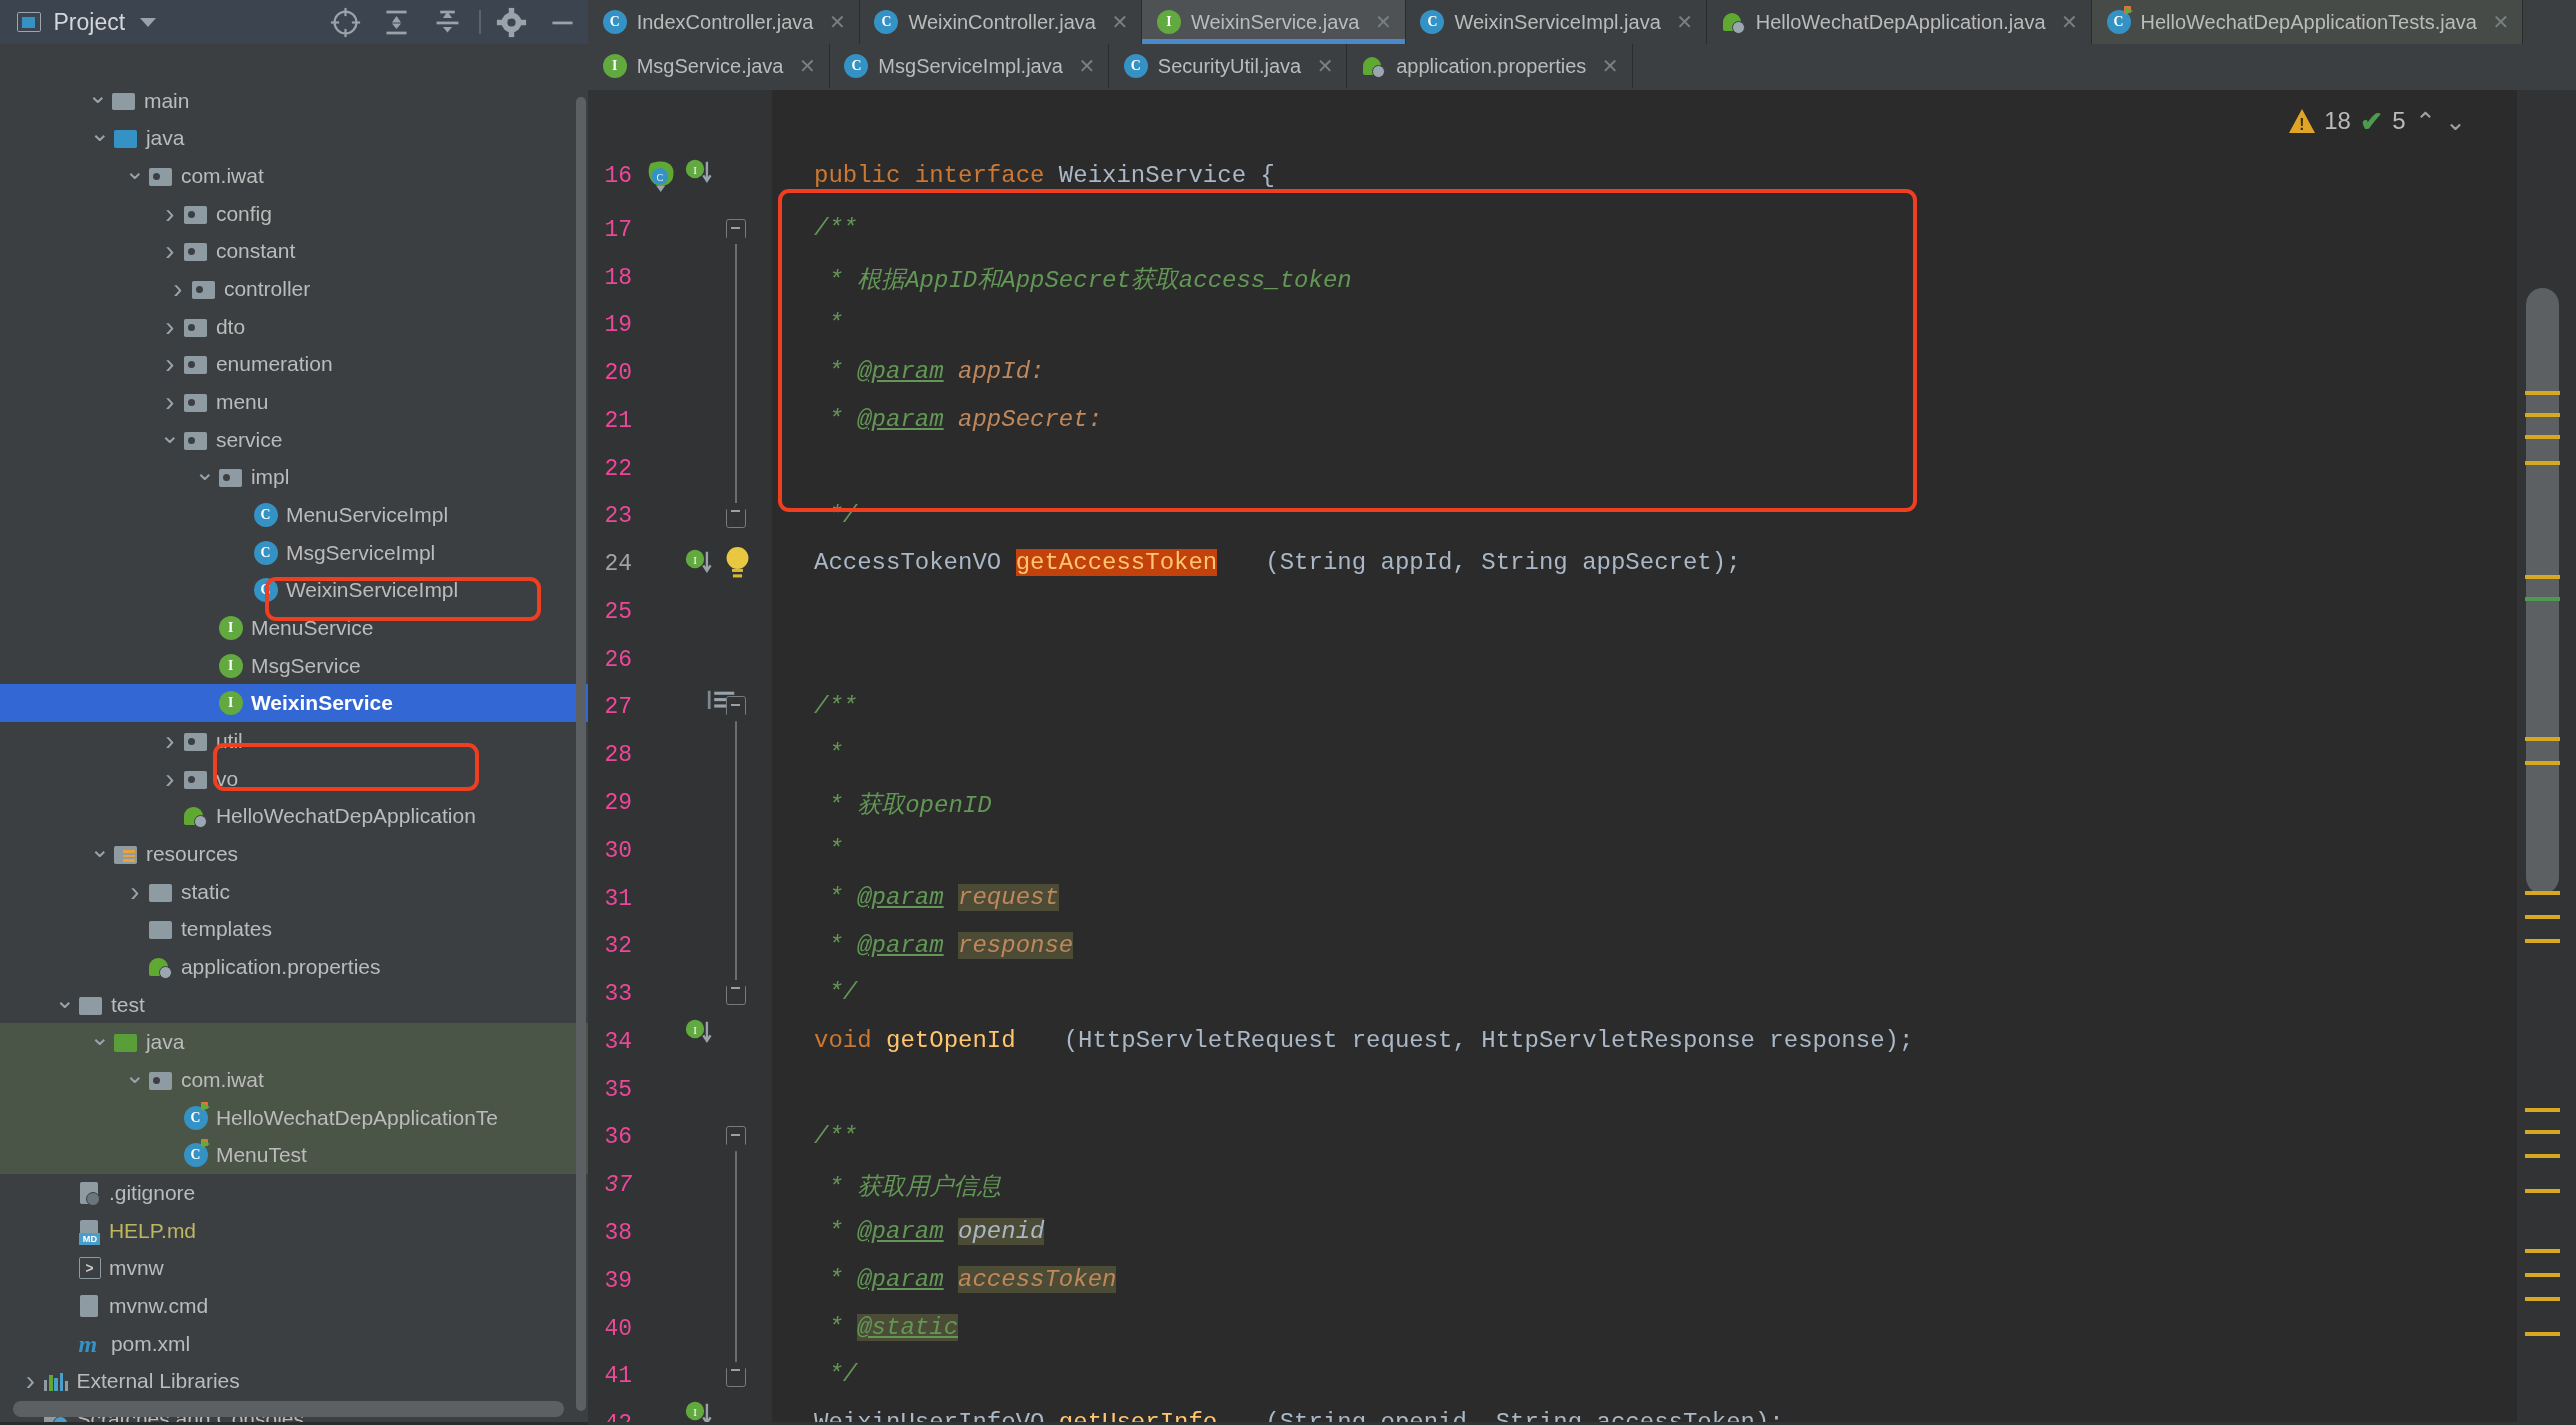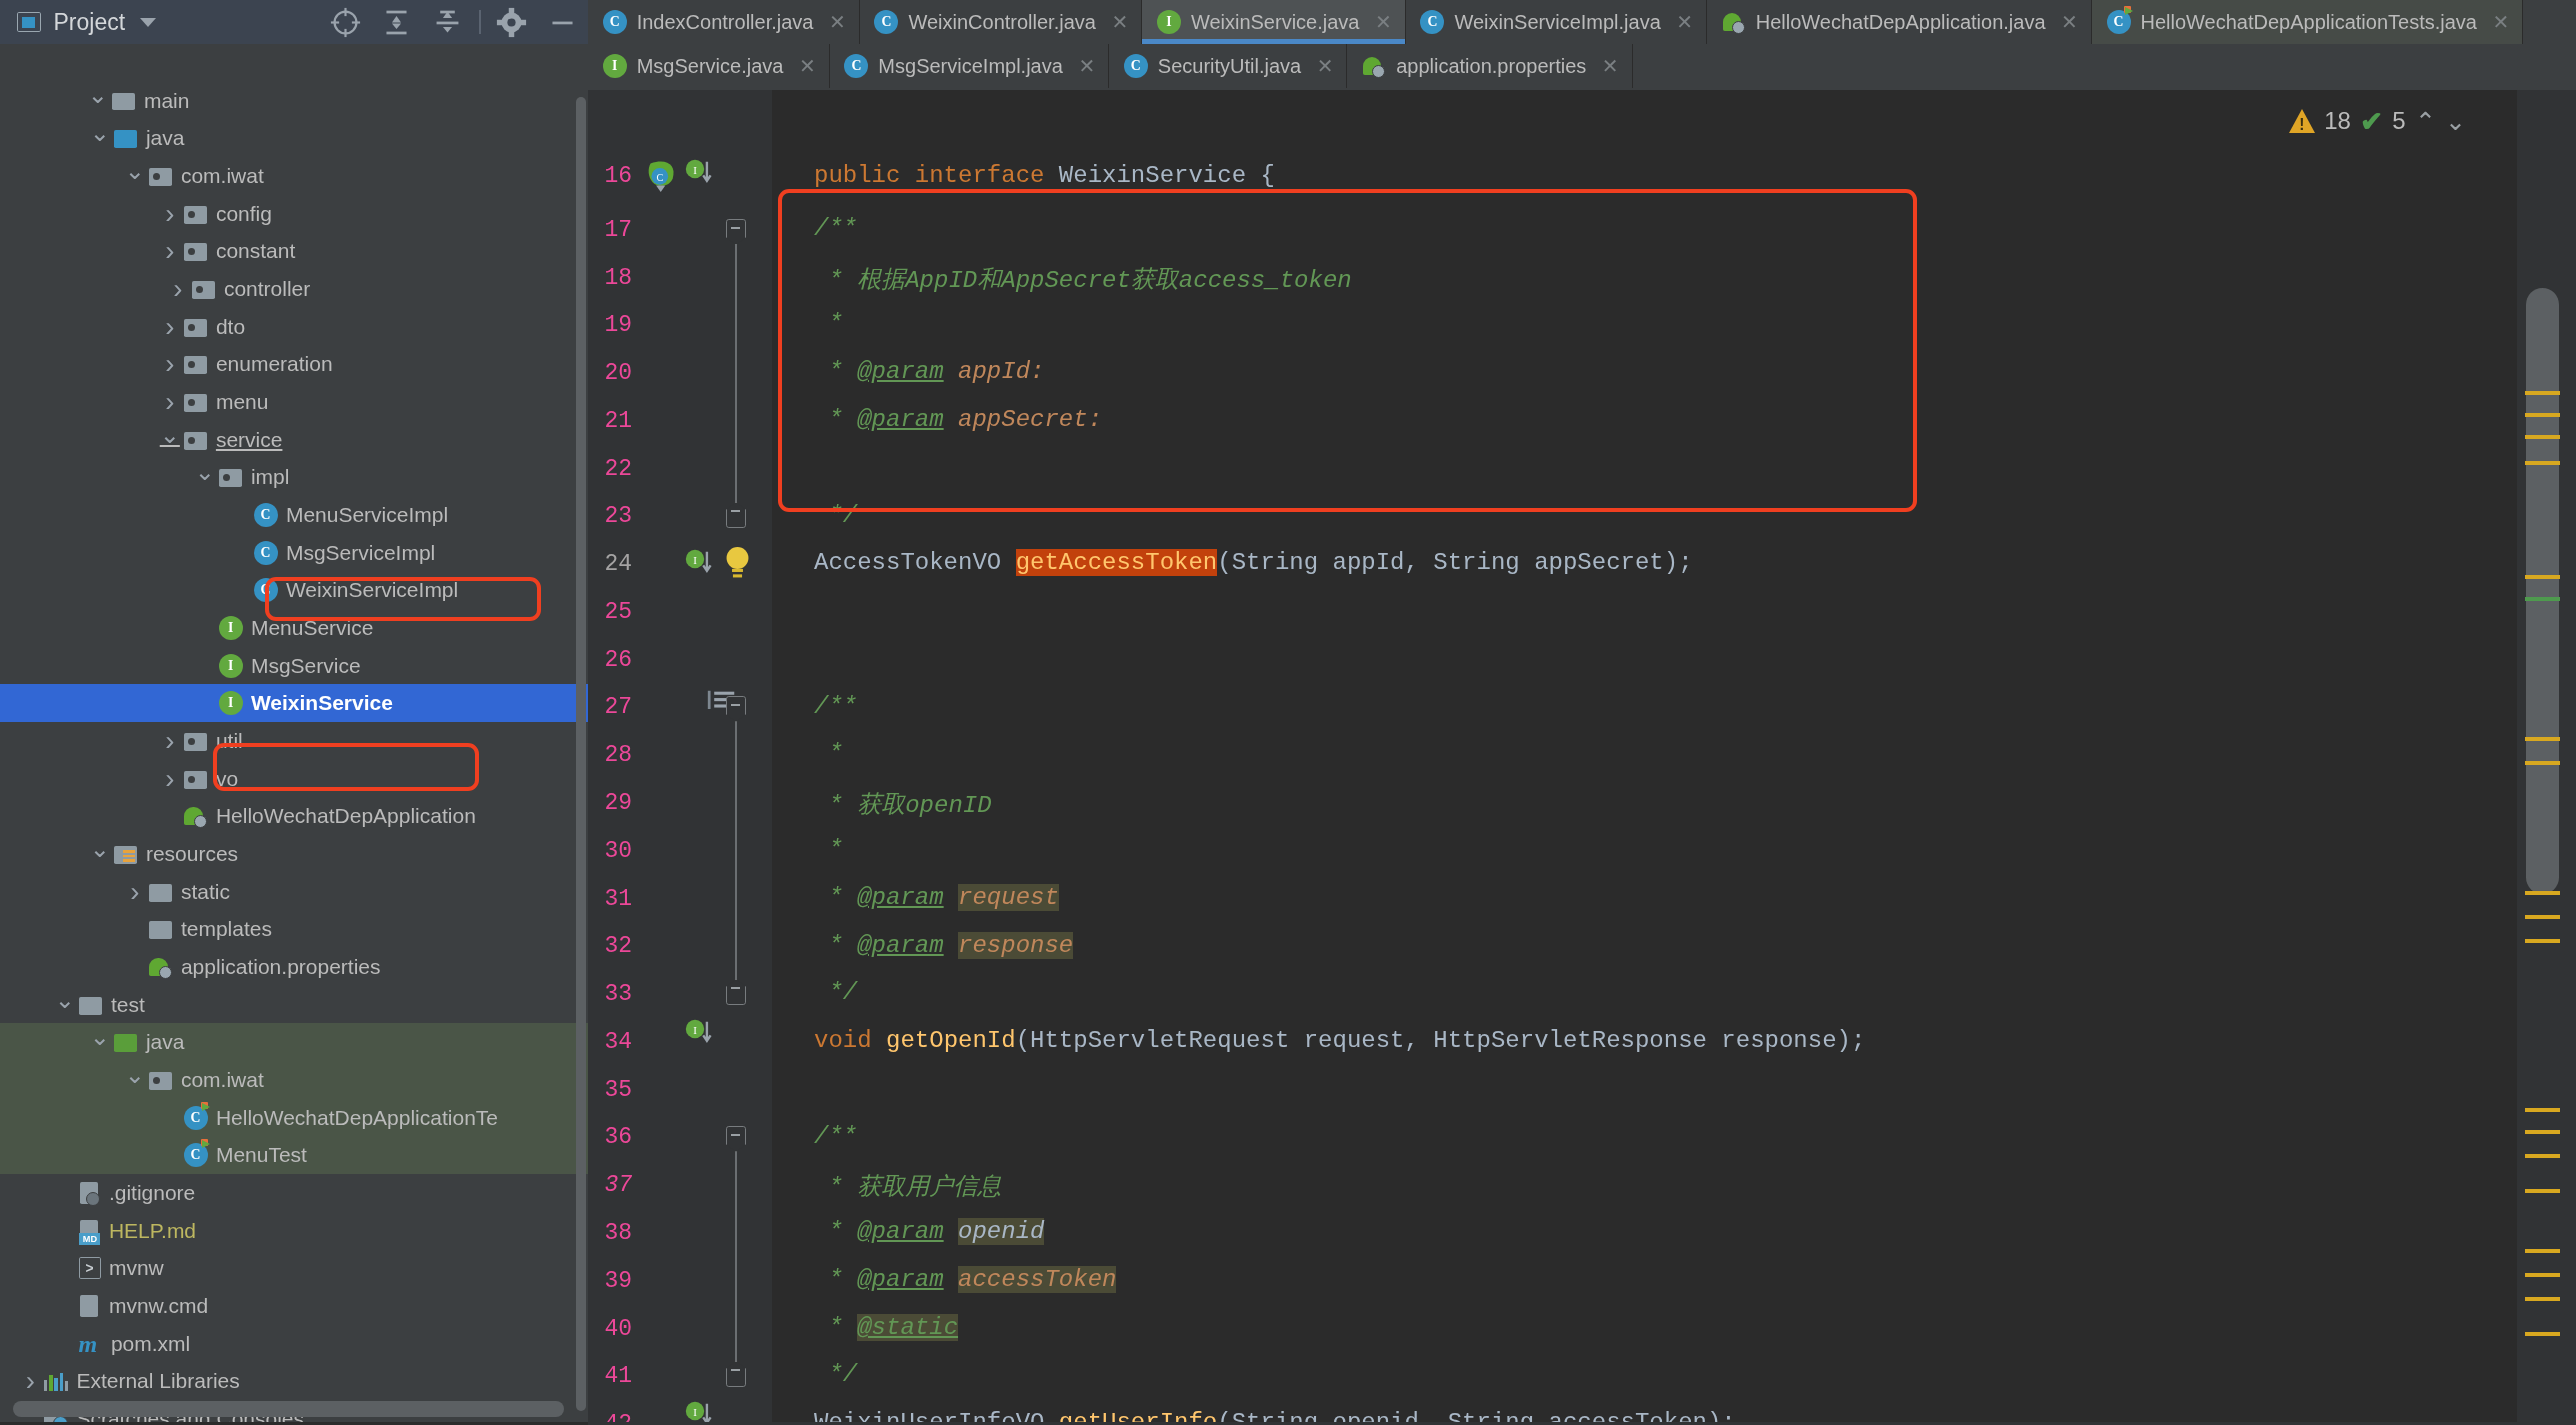--- a/index.html
+++ b/index.html
@@ -245,21 +245,21 @@
   .kw { color: #cc7832; }
   .ifn { color: #a9b7c6; }
   .cls-n { color: #a9b7c6; }
   .cmt { color: #629755; font-style: italic; }
   .cmt-tag { color: #629755; font-style: italic; text-decoration: underline; }
   .cmt-val { color: #c0875b; font-style: italic; }
   .cmt-lite { color: #a9b7c6; font-style: italic; }
   .hl { background: #4b4b36; }
   .mname { color: #ffc66d; }
   .mname.hlbox { background: #c2410c; }
-  .punct { color: #a9b7c6; }
+  .punct { color: #a9b7c6; padding-left: 48px; }
   .squiggle {
     border-bottom: 2.8px dotted #629755;
   }
 
   
   .inspect-bar {
     position: absolute; right: 110px; top: 14.7px;
     display: flex; align-items: center; gap: 9.2px; z-index: 12;
   }
   .insp-count { color: #bbbbbb; font-size: 24px; font-family: "Liberation Sans", sans-serif; }
@@ -474,21 +474,21 @@
             <span class="tlabel">enumeration</span>
           </div>
           <div class="trow" style="position: absolute; top: 293px; left: 0px; right: 0px;">
             <div style="width: 156px; flex: 0 0 156px;"></div>
             <div class="chev closed"></div>
             <span style="display: flex; align-items: center;">
               <span class="fic pkg"></span>
             </span>
             <span class="tlabel">menu</span>
           </div>
-          <div class="trow" style="position: absolute; top: 331px; left: 0px; right: 0px; text-decoration: underline;">
+          <div class="trow" style="position: absolute; top: 331px; left: 0px; right: 0px;">
             <div style="width: 156px; flex: 0 0 156px;"></div>
             <div class="chev open"></div>
             <span style="display: flex; align-items: center;">
               <span class="fic pkg"></span>
             </span>
             <span class="tlabel">service</span>
           </div>
           <div class="trow" style="position: absolute; top: 368px; left: 0px; right: 0px;">
             <div style="width: 191px; flex: 0 0 191px;"></div>
             <div class="chev open"></div>

